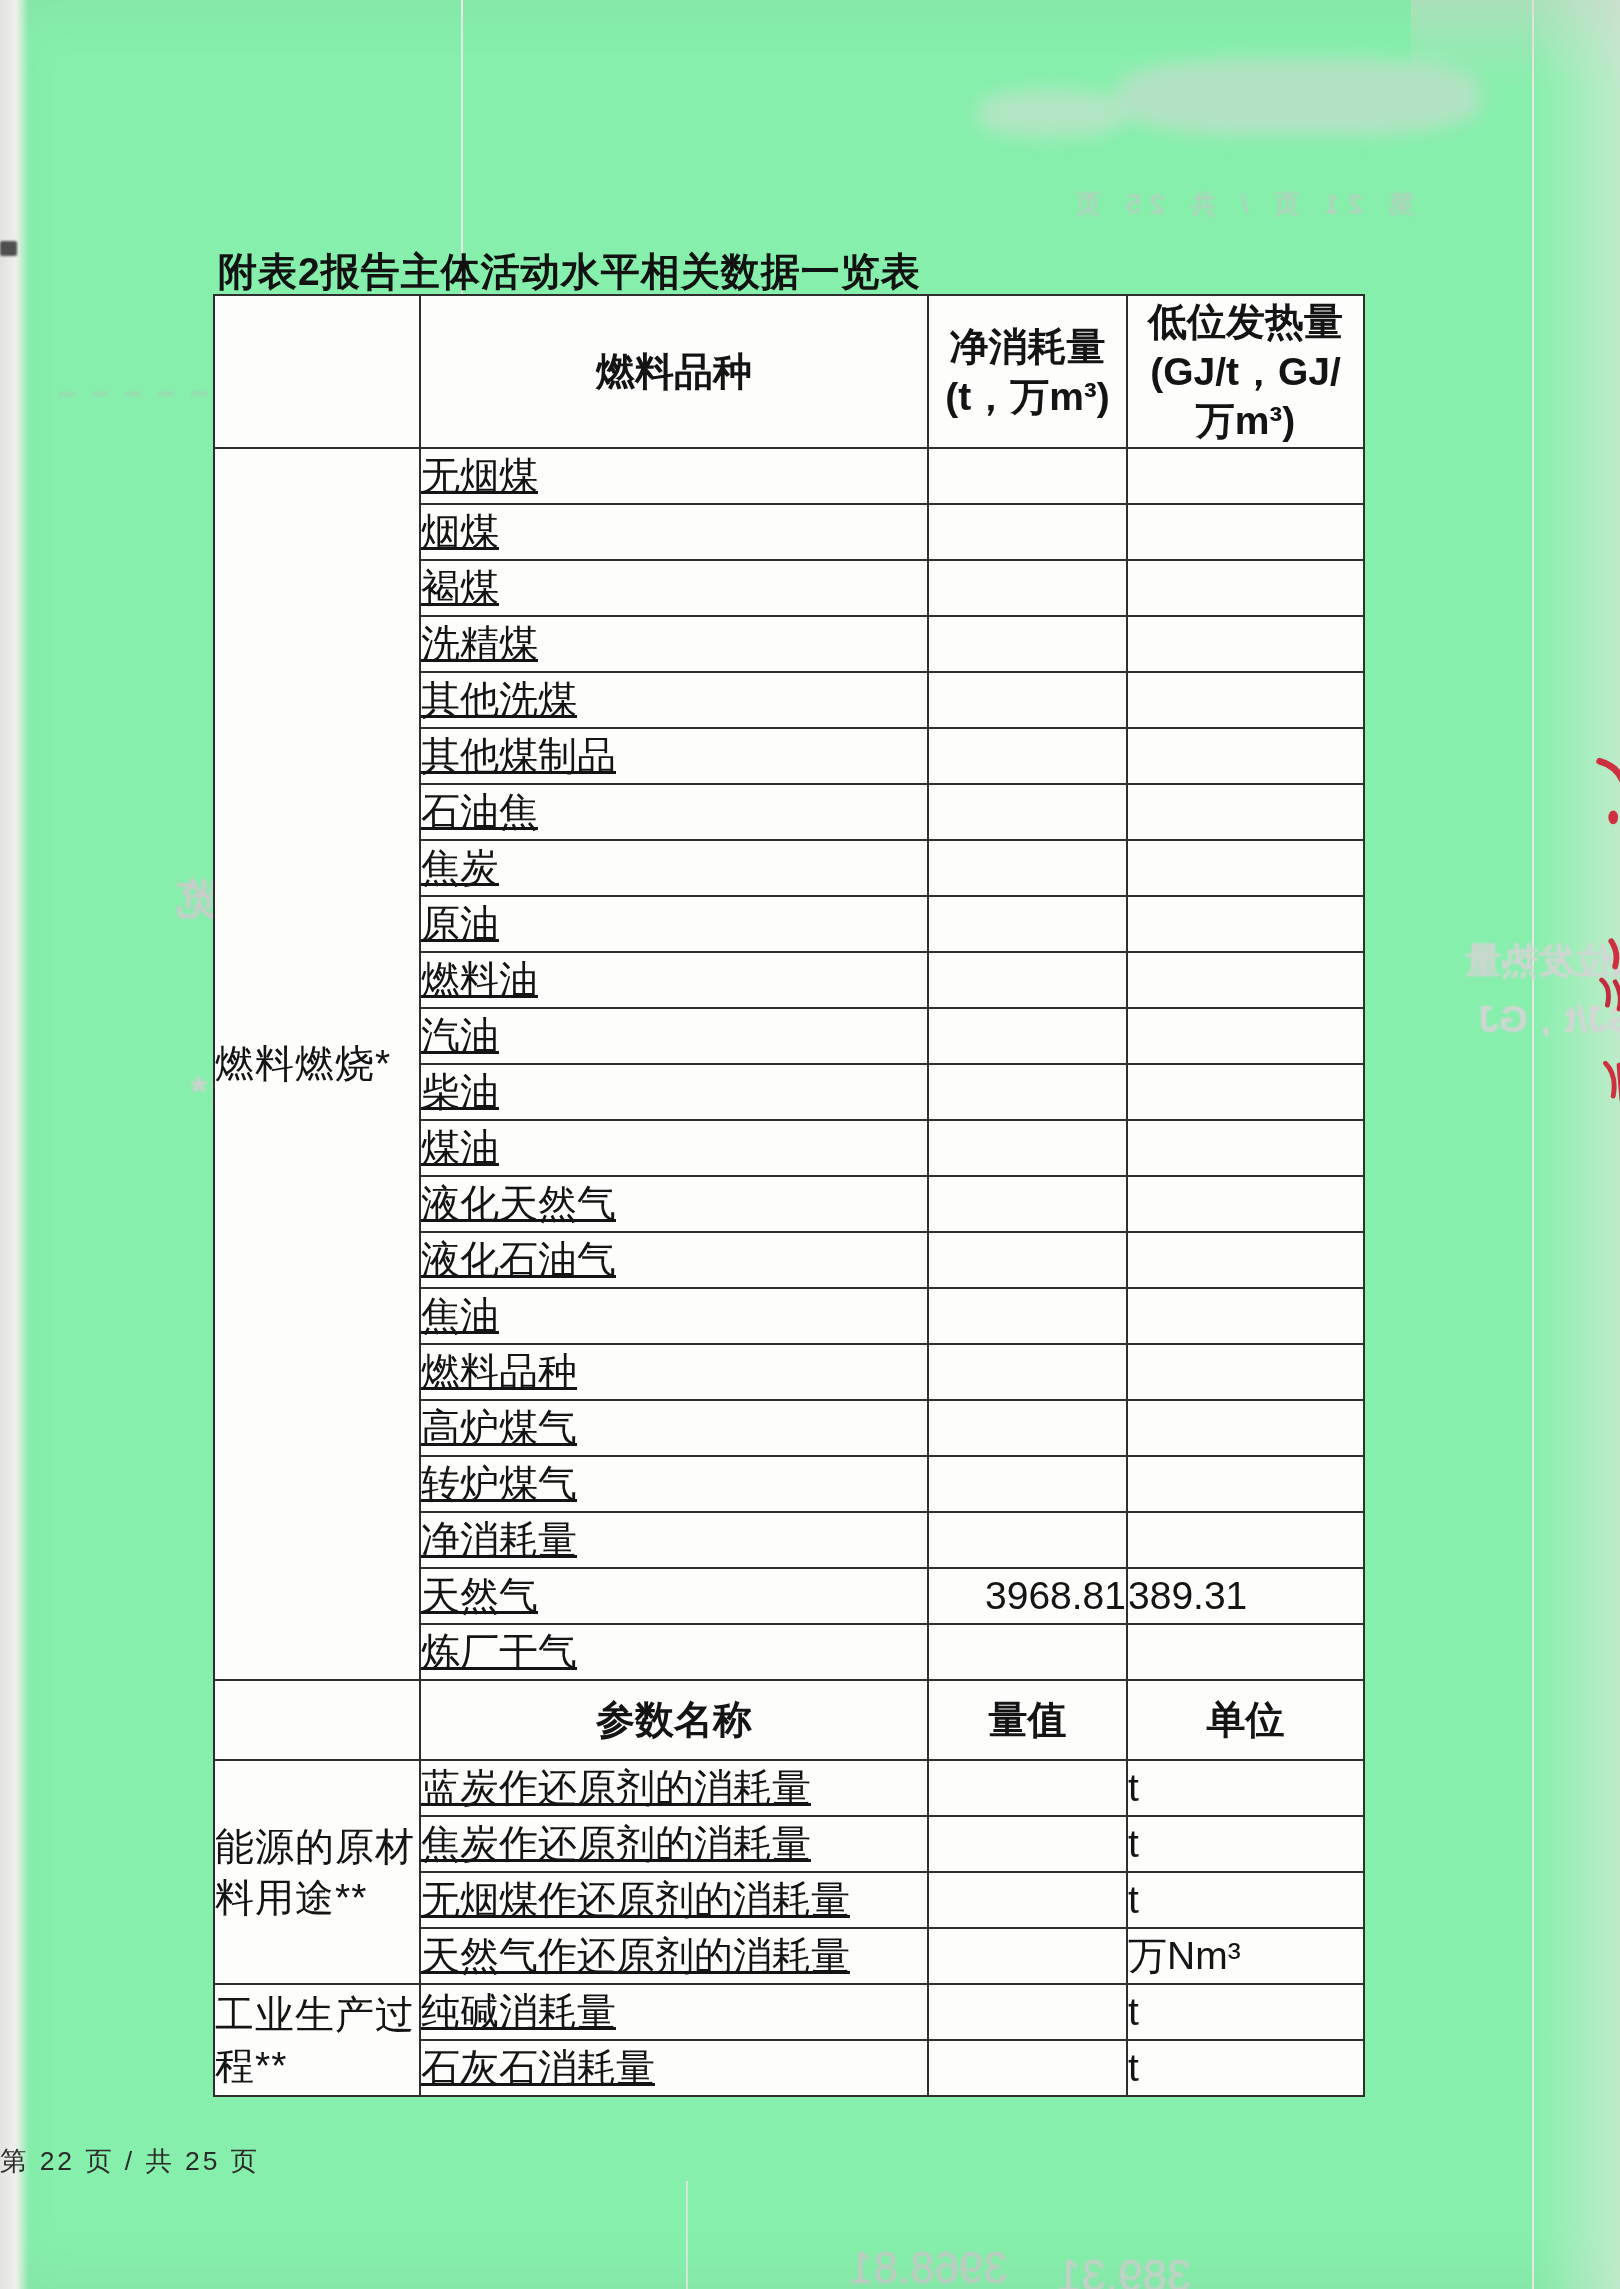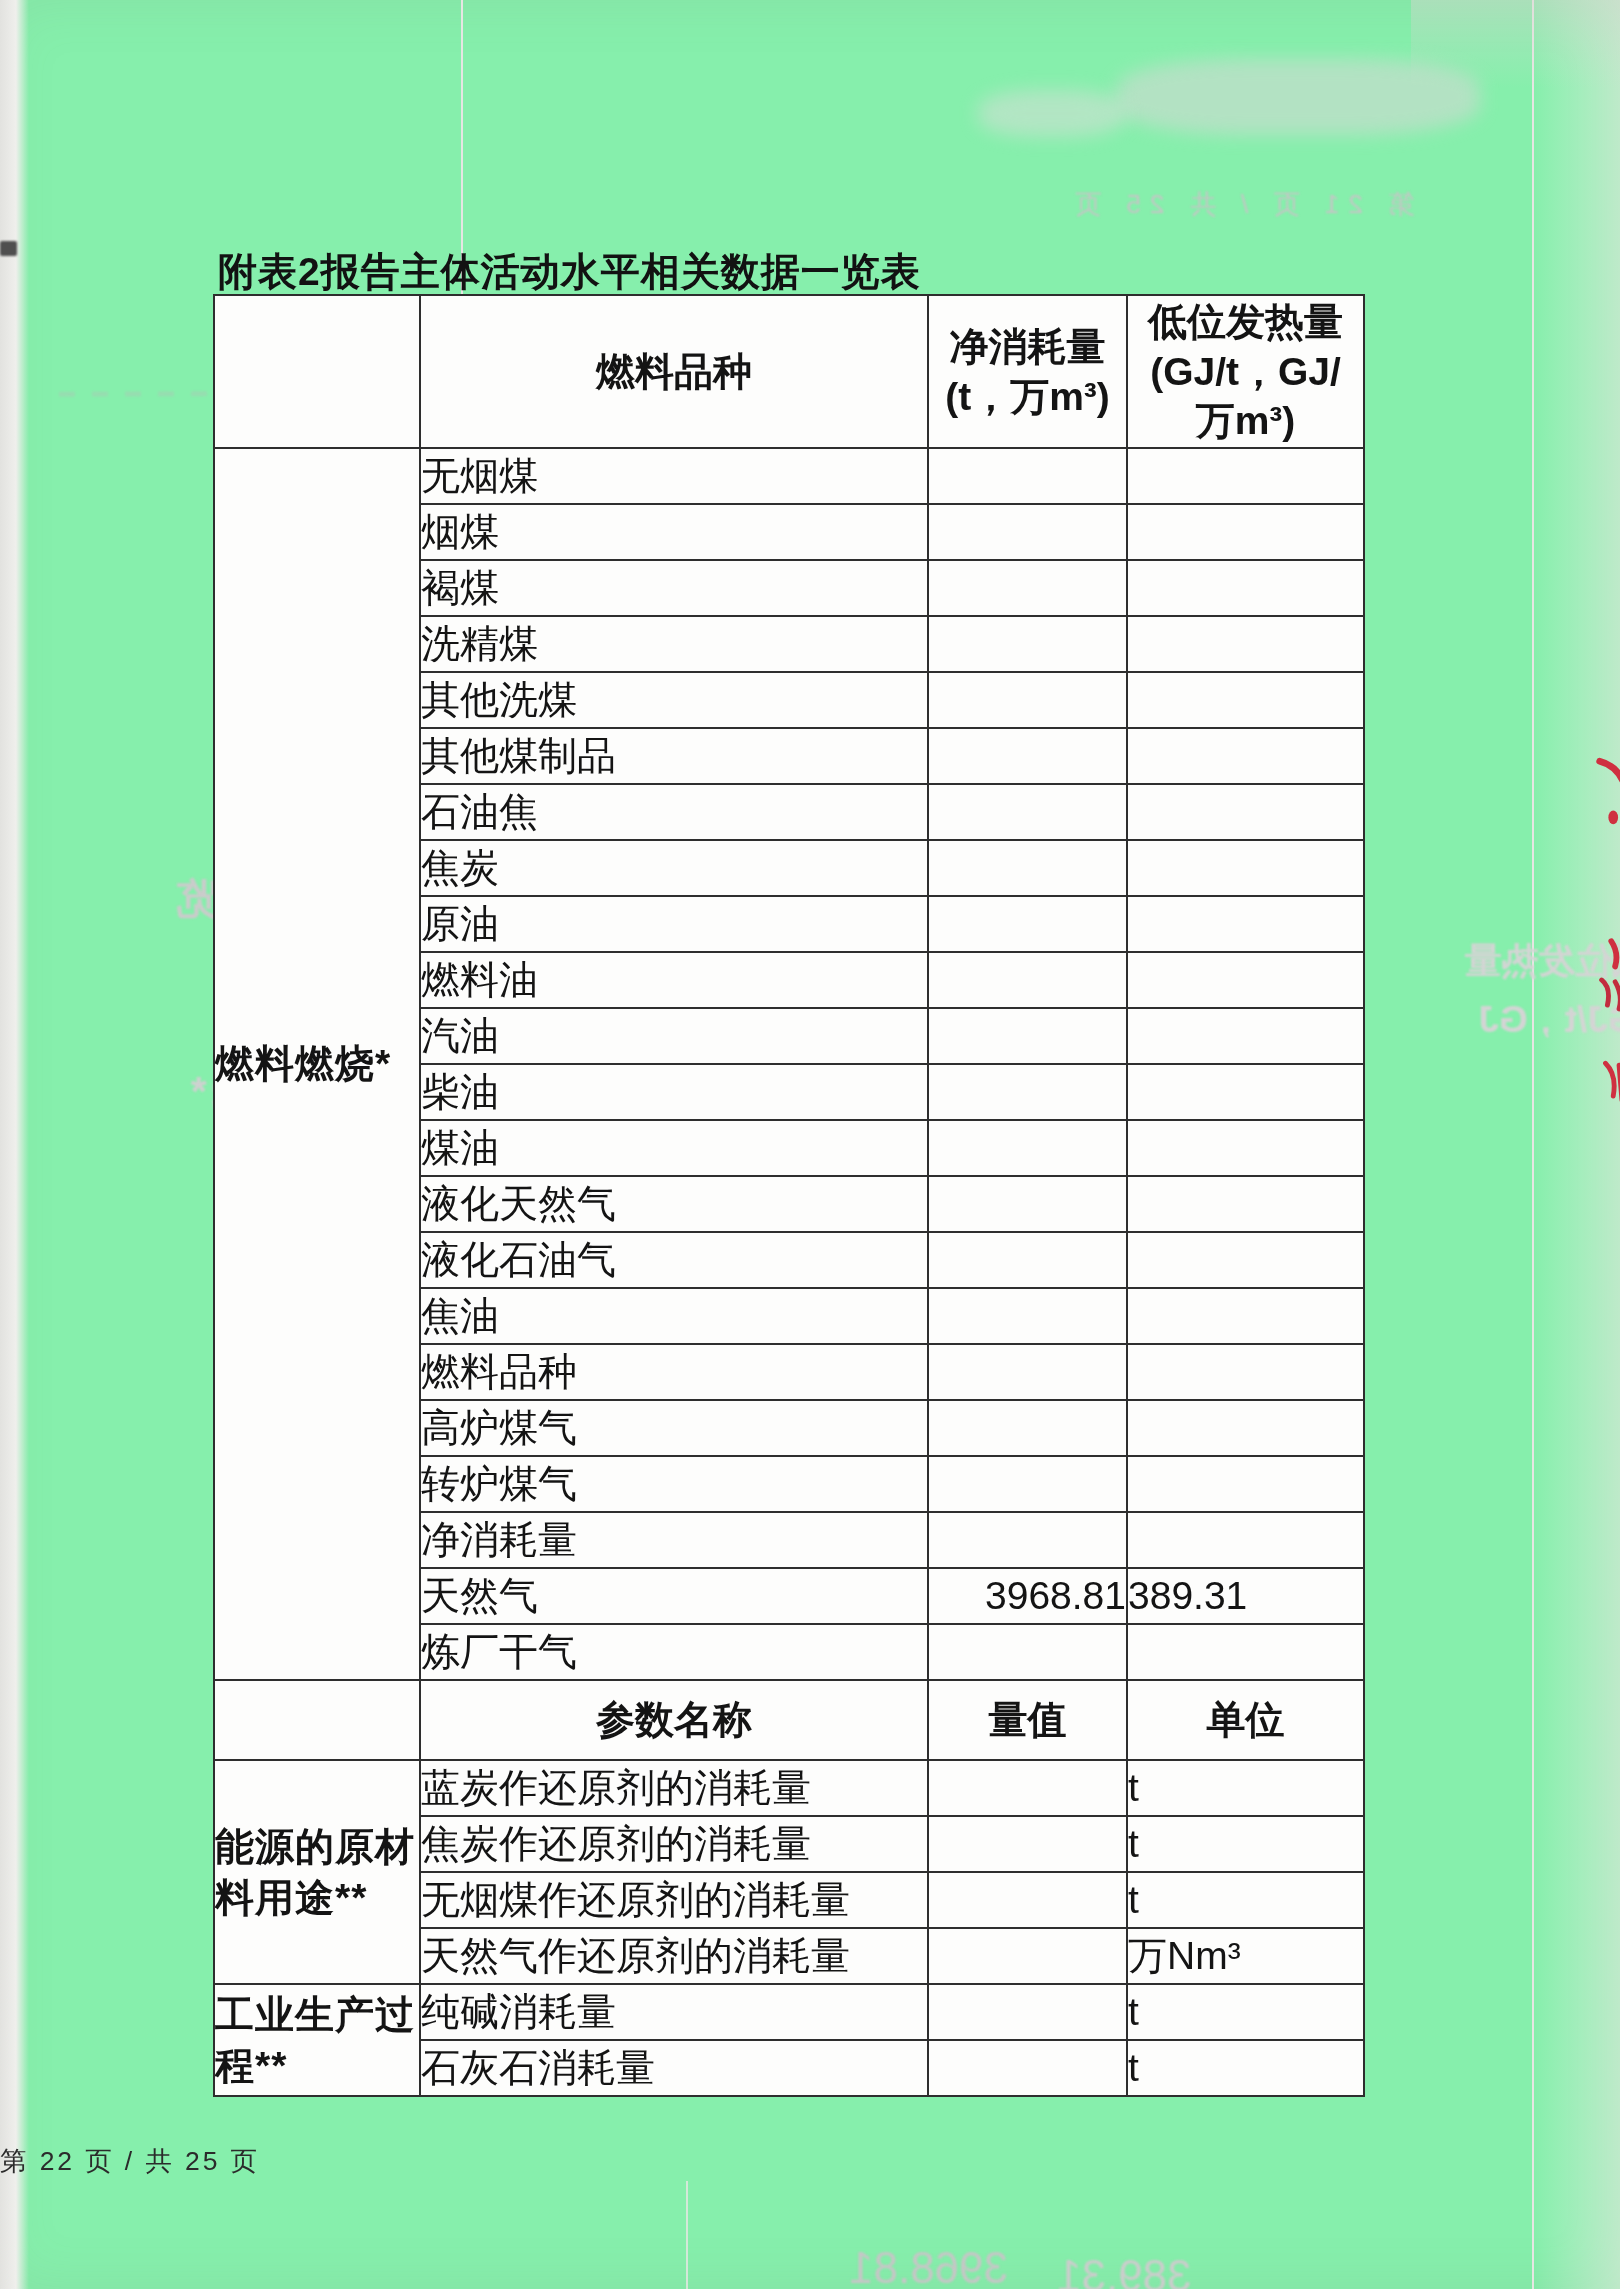--- a/index.html
+++ b/index.html
@@ -76,22 +76,22 @@
   }
   table.activity td{
     border:2px solid #2e2e2e;
     font-size:39px;color:#141414;
     vertical-align:middle;overflow:hidden;padding:0;
   }
   tr.h-head{height:153px;}
   tr.h-row{height:53px;}
   tr.h-phead{height:80px;}
   td.hdr{font-weight:bold;text-align:center;white-space:pre-line;line-height:1.28;}
-  td.cat{font-weight:bold;vertical-align:top;padding:9.8px 9.8px 0 11.8px;line-height:1.32;letter-spacing:1px;}
-  td.name{padding-left:15.7px;}
+  td.cat{font-weight:normal;vertical-align:top;padding:9.8px 9.8px 0 11.8px;line-height:1.32;letter-spacing:1px;}
+  td.name{padding-left:15.7px;text-decoration:underline;}
   td.val{font-size:37px;padding-left:13.7px;text-align:right;}
   td.cal{font-size:37px;padding-left:27.4px;}
   td.unit{font-size:35px;padding-left:23.5px;}
 </style>
 </head>
 <body>
 
 <div class="page">
 
   <div class="edge-strip-left"></div>

